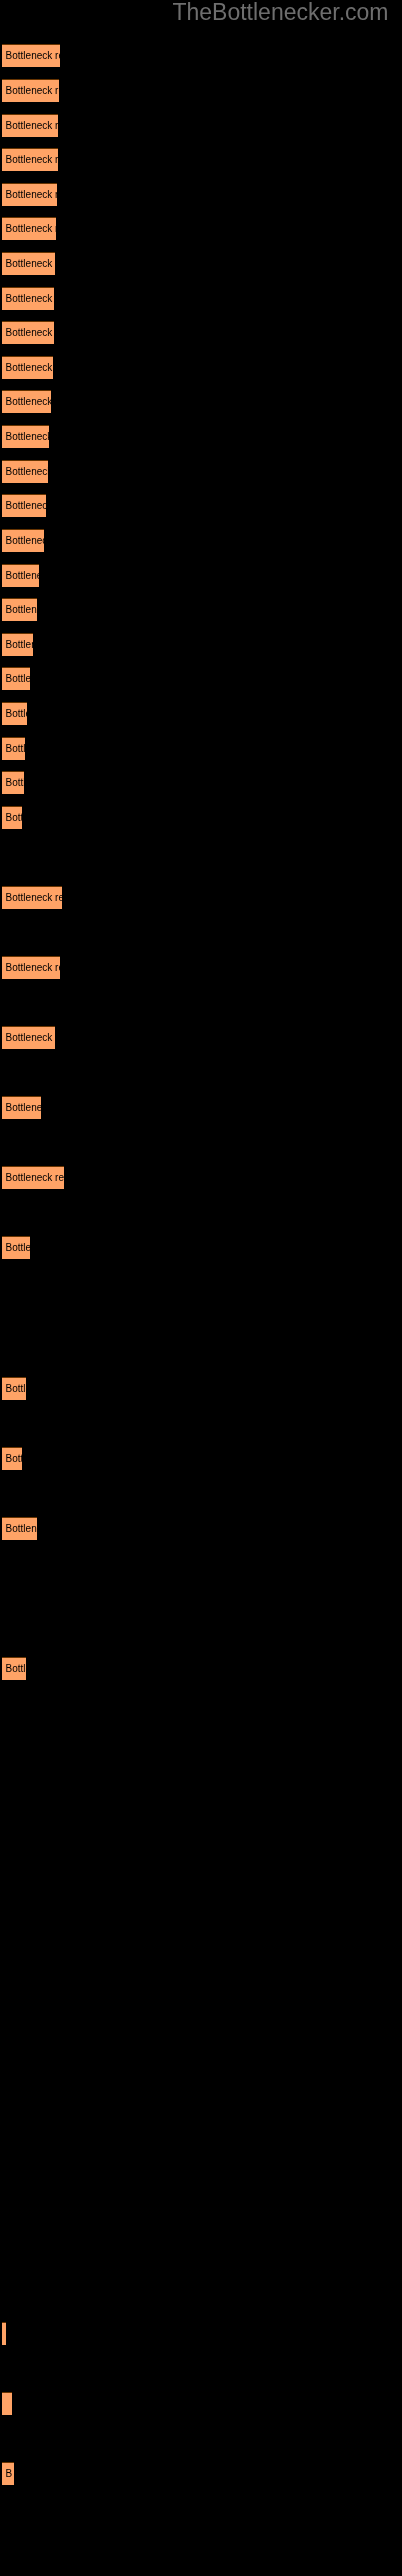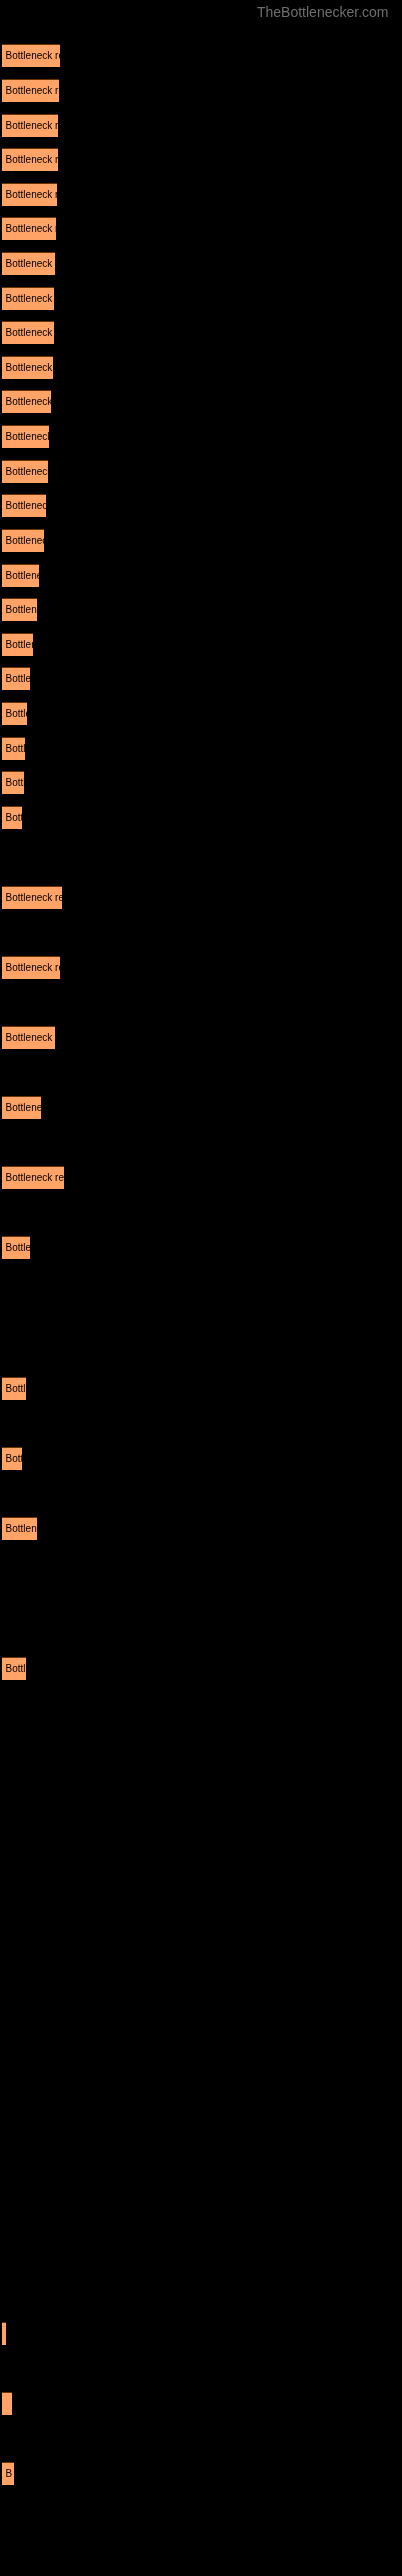--- a/index.html
+++ b/index.html
@@ -24,21 +24,21 @@
     width: 403px;
     height: 2576px;
     background: #000000;
   }
 
   
   .site-title {
     position: absolute;
     right: 14.5px;
     top: 1.6px;
-    font-size: 14px;
+    font-size: 23px;
     line-height: 21px;
     color: #6e6e6e;
     letter-spacing: 0px;
     white-space: nowrap;
     font-family: "Liberation Sans", sans-serif;
   }
 
   
   .plot-area {
     position: absolute;

